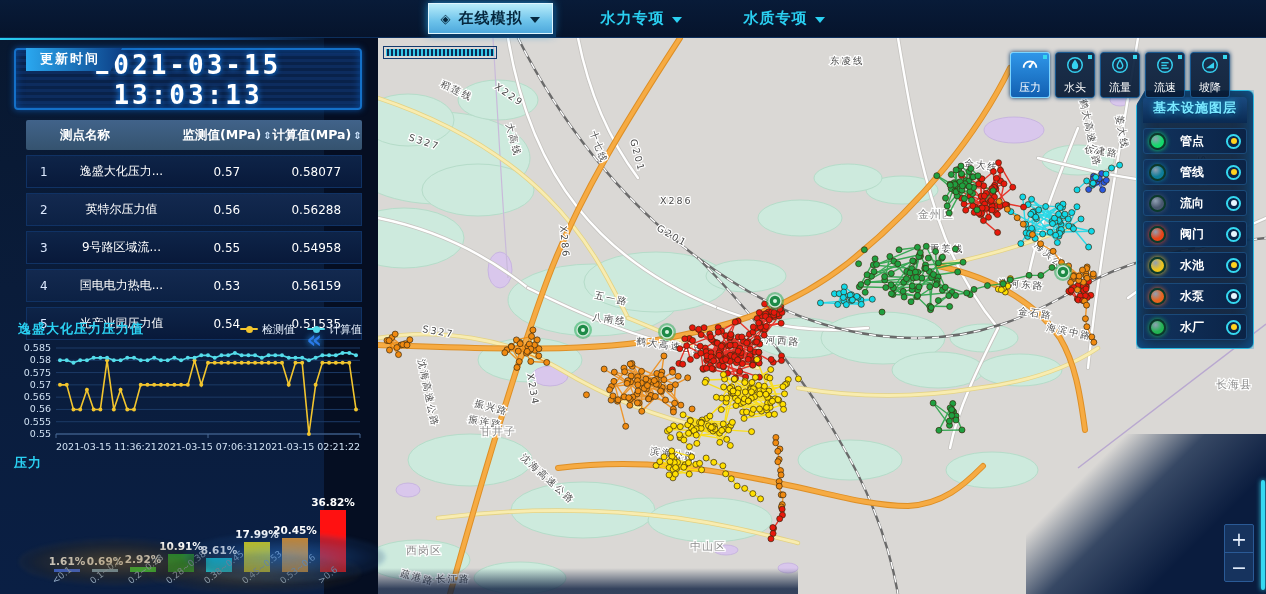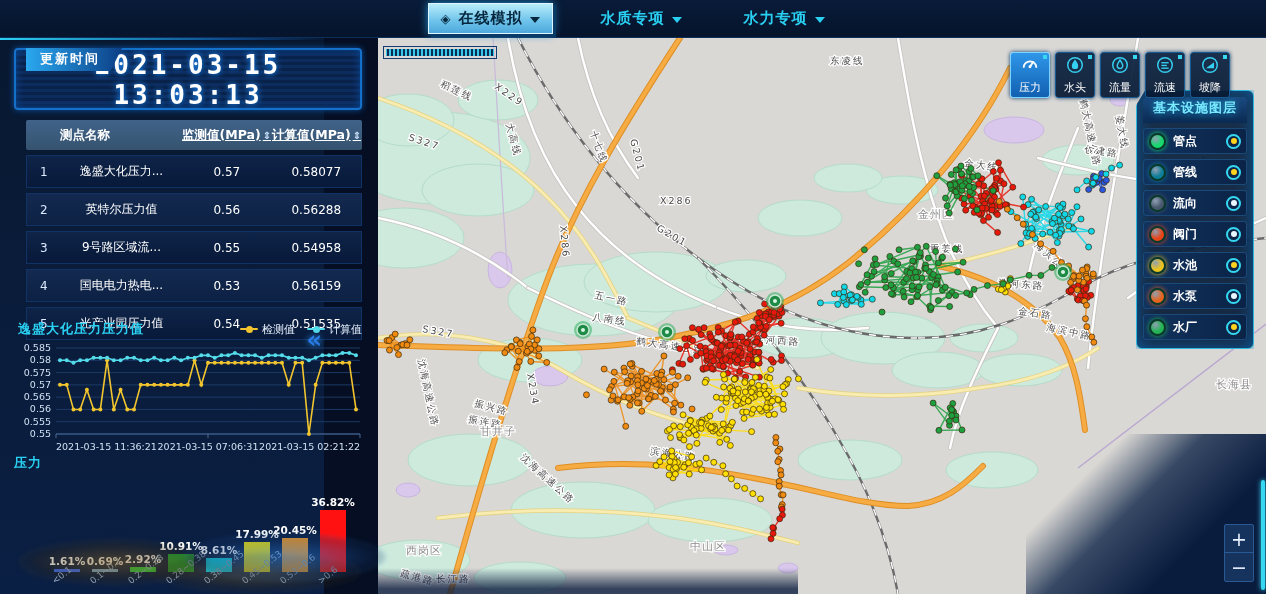--- a/index.html
+++ b/index.html
@@ -35,21 +35,21 @@
   .time-badge { position:absolute; left:10px; top:-2px; padding:2px 22px 3px 14px;
     background:linear-gradient(90deg,#2aa8f0,#0c3f86);
     clip-path:polygon(0 0,100% 0,88% 100%,0 100%);
     color:#fff; font-size:13px; font-weight:bold; letter-spacing:2px; }
   .time-value { text-align:center; color:#fff; font-size:26px; font-weight:bold;
     letter-spacing:3px; text-shadow:0 0 6px #2090ff, 2px 2px 0 #042a5e; font-family:"DejaVu Sans Mono","Liberation Mono",monospace; }
 
   .table-panel { position:absolute; left:26px; top:82px; width:336px; }
   .thead { display:flex; height:30px; align-items:center; background:linear-gradient(180deg,#41638a,#35536f);
     color:#fff; font-size:12.5px; font-weight:bold; border-radius:2px; }
-  .th-idx{width:34px;} .th-name{width:122px;} .th-v{width:90px;text-align:left;cursor:pointer;text-decoration:underline;}
+  .th-idx{width:34px;} .th-name{width:122px;} .th-v{width:90px;text-align:center;cursor:pointer;}
   .sort { color:#cfe6ff; font-size:10px; margin-left:2px; }
   .trow { display:flex; align-items:center; height:33px; margin-top:5px; color:#fff; font-size:12px;
     background:linear-gradient(180deg,#0e2448,#08193a); border:1px solid #103264; cursor:pointer; }
   .trow:nth-child(even){ background:linear-gradient(180deg,#13294f,#0c2144); }
   .td-idx{width:34px;text-align:center;color:#dce9ff;} .td-name{width:122px;text-align:center;white-space:nowrap;overflow:hidden;}
   .td-v{width:90px;text-align:center;}
 
   .line-panel { position:absolute; left:10px; top:282px; width:356px; }
   .line-head { display:flex; justify-content:space-between; align-items:center; padding:0 4px 2px 8px; }
   .legend { display:flex; gap:12px; align-items:center; }
@@ -92,21 +92,21 @@
   .tool.active { background:linear-gradient(180deg,#2f96e8,#1260b2); border-color:#7ad4ff; }
   .tool svg { width:20px; height:20px; }
 
   .layers-panel { position:absolute; right:12px; top:52px; width:118px; z-index:11;
     background:linear-gradient(180deg,#0a2340ee,#081c38ee); border:1px solid #2ab8e0; border-radius:6px;
     box-shadow:0 0 10px #1890d0, 0 0 18px #0c5a9a inset; padding:6px 6px 8px;
     clip-path:polygon(8% 0,100% 0,100% 100%,0 100%,0 6%);margin-left:17px; }
   .layers-title { text-align:center; color:#7ae8ff; font-size:13px; font-weight:bold; letter-spacing:1px;
     text-shadow:0 0 6px #20c0f0, 0 1px 2px #003; padding:2px 0 6px;
     background:linear-gradient(180deg,#1a4a80,#0a2a52); border-radius:4px 4px 0 0; }
-  .layer-row { display:flex; align-items:center; gap:7px; height:26px; margin-top:5px; padding:0 5px;
+  .layer-row { display:flex; align-items:center; gap:14px; height:26px; margin-top:5px; padding:0 5px;
     background:linear-gradient(90deg,#11335e,#0b2346); border:1px solid #1a4a7a; border-radius:3px; cursor:pointer; }
   .layer-icon { width:17px; height:17px; border-radius:50%; border:2px solid #0c3a2a; box-shadow:0 0 5px currentColor; flex:none;
     display:flex;align-items:center;justify-content:center;font-size:9px;color:#04202e;font-weight:bold;}
   .layer-label { color:#fff; font-size:12px; font-weight:bold; flex:1; }
   .layer-toggle { width:15px; height:15px; border-radius:50%; border:2px solid #35d8f0; display:flex; align-items:center; justify-content:center; flex:none; }
   .layer-toggle i { width:6px; height:6px; border-radius:50%; display:block; }
 
   .zoom-ctl { position:absolute; right:12px; bottom:12px; width:30px; background:#16335e; border:1px solid #2a5a96; border-radius:2px; z-index:12;}
   .zoom-btn { height:28px; display:flex; align-items:center; justify-content:center; color:#e8f2ff; font-size:19px; cursor:pointer; }
   .zoom-btn:first-child { border-bottom:1px solid #2a5a96; }
@@ -119,25 +119,25 @@
 <div class="app">
 
   <div class="topbar">
     <div id="nav-tabs" style="display: flex; gap: 34px;">
         <div class="nav-tab active">
           <span class="tab-icon">◈</span>
           <span>在线模拟</span>
           <span class="chev"></span>
         </div>
         <div class="nav-tab">
-          <span>水质专项</span>
+          <span>水力专项</span>
           <span class="chev"></span>
         </div>
         <div class="nav-tab">
-          <span>水力专项</span>
+          <span>水质专项</span>
           <span class="chev"></span>
         </div>
       </div>
   </div>
 
   <aside class="sidebar">
 
     <div class="time-panel">
       <div class="time-badge">
         <span>更新时间</span>

